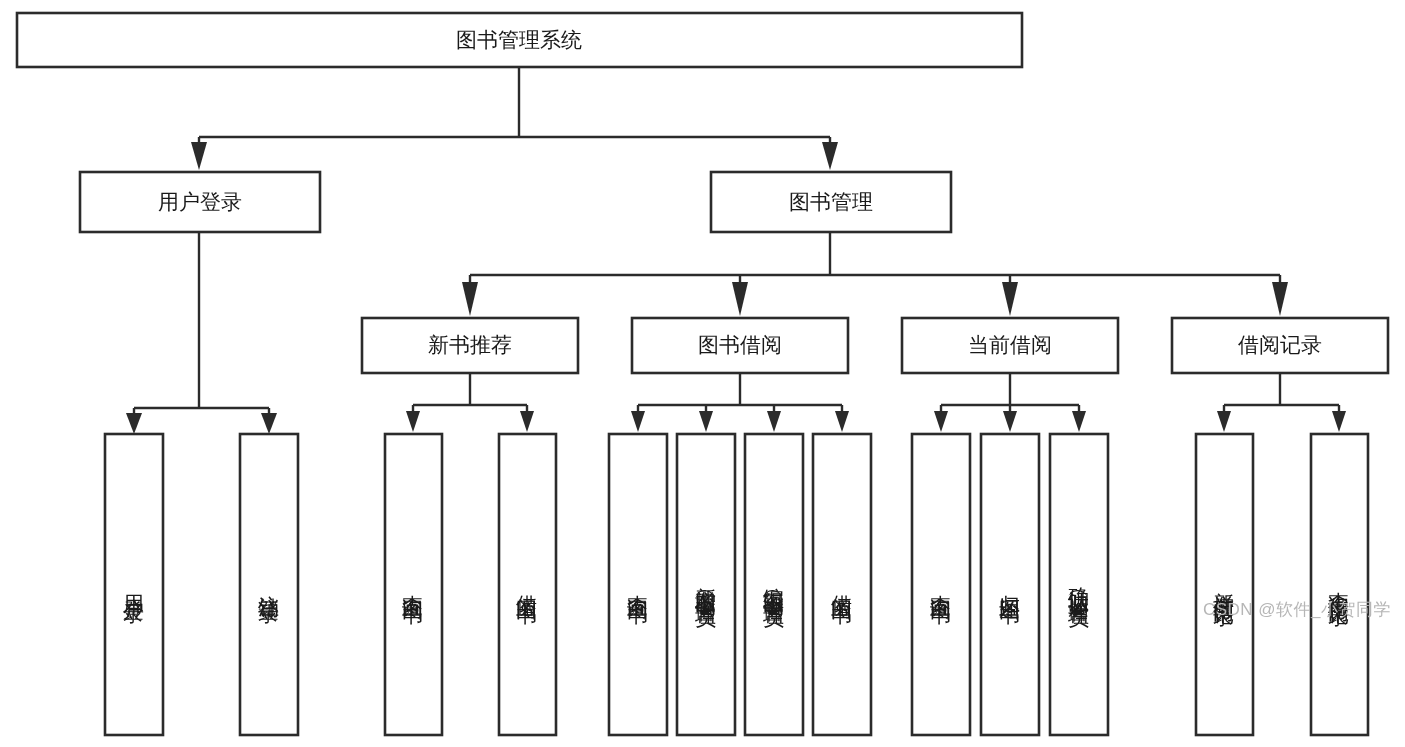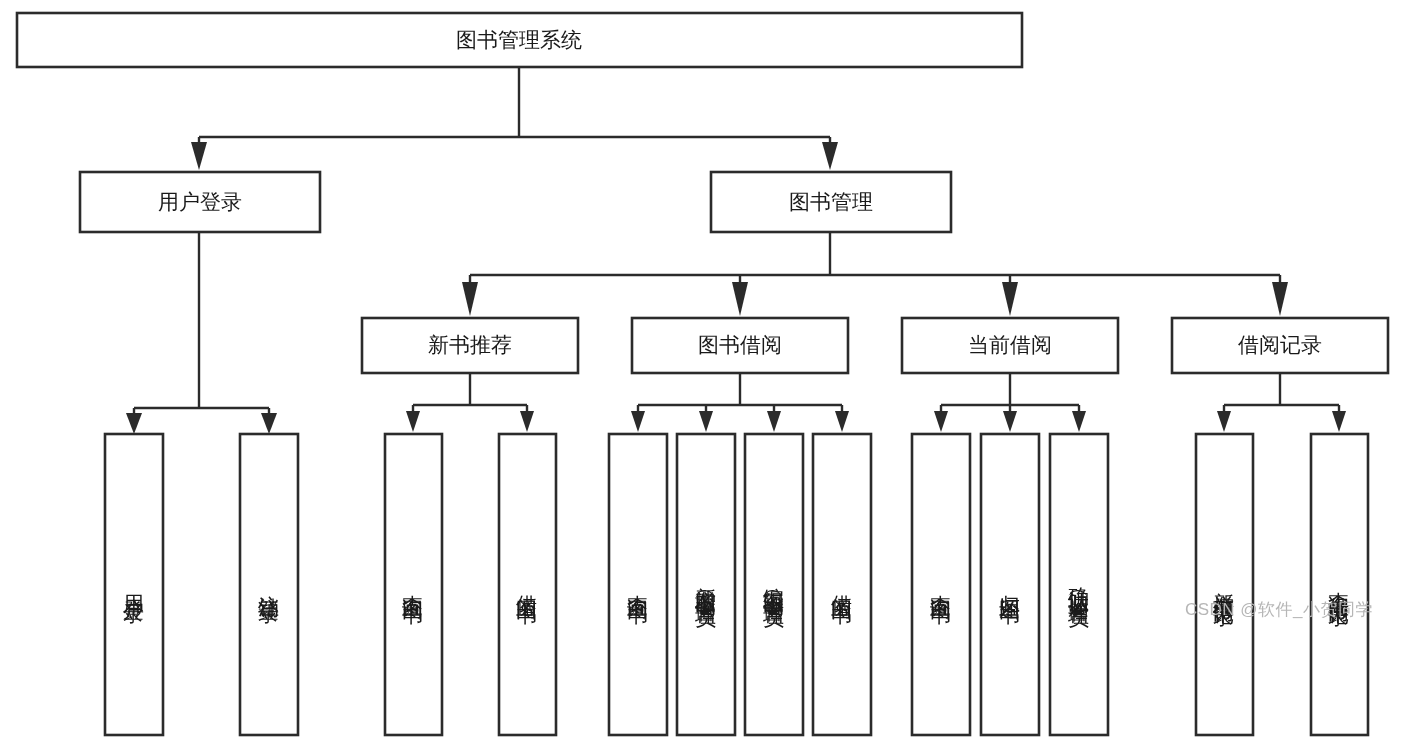--- a/index.html
+++ b/index.html
@@ -54,21 +54,21 @@
     fill: #1a1a1a;
     writing-mode: vertical-rl;
     text-orientation: upright;
     glyph-orientation-vertical: 0;
     letter-spacing: 3px;
     dominant-baseline: central;
     text-anchor: middle;
   }
   .watermark {
     position: absolute;
-    right: 32px;
+    right: 14px;
     bottom: 8px;
     font-family: "Liberation Sans", "DejaVu Sans", sans-serif;
     font-size: 17px;
     color: #b6b6b6;
     white-space: nowrap;
     letter-spacing: 0.5px;
     pointer-events: none;
   }
 </style>
 </head>

